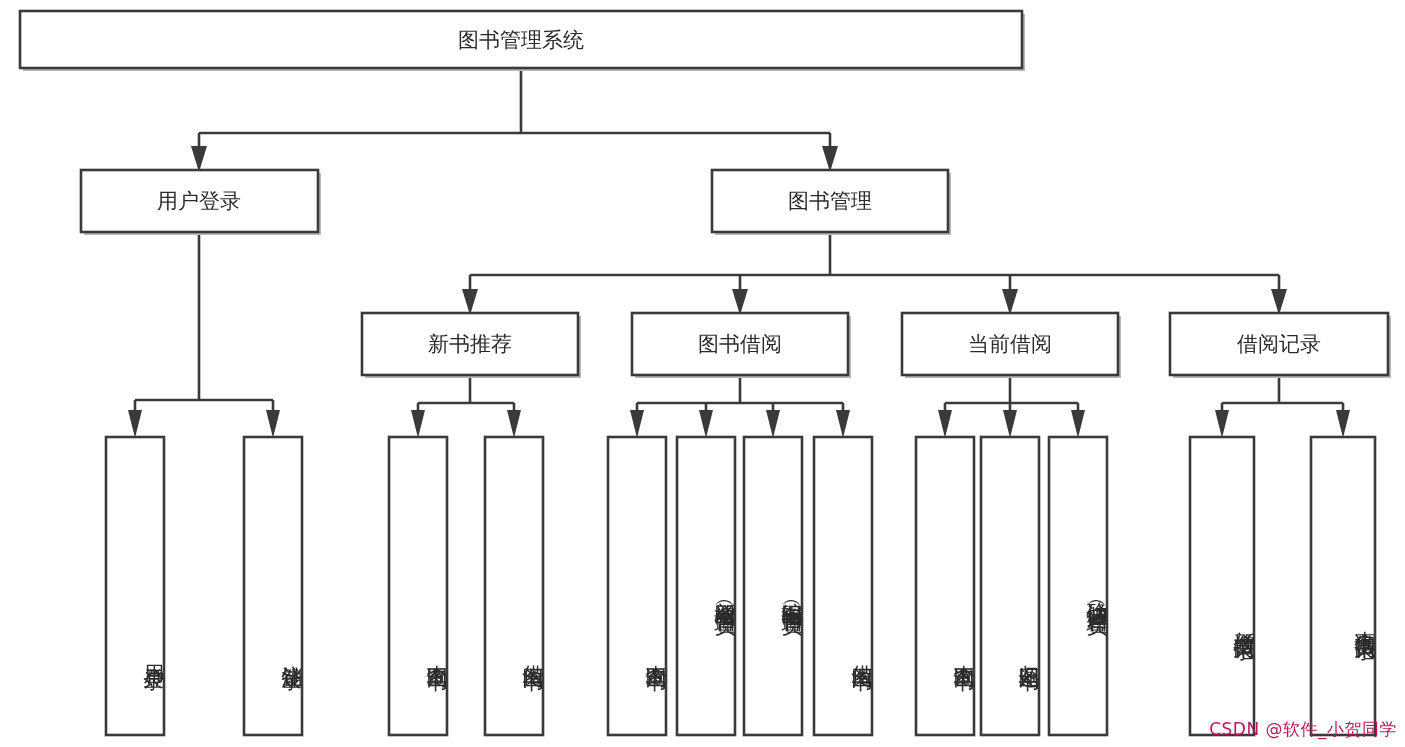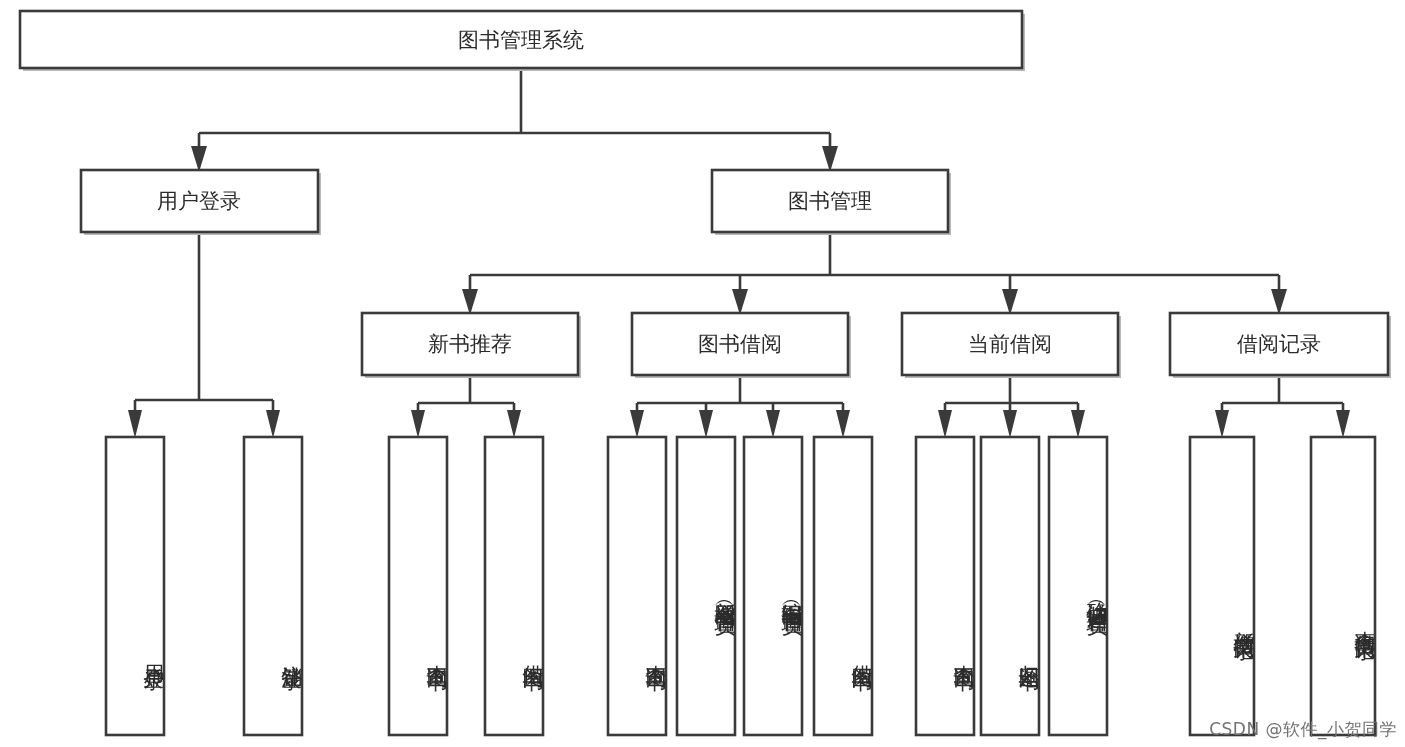--- a/index.html
+++ b/index.html
@@ -66,21 +66,21 @@
     justify-content: center;
     white-space: nowrap;
     pointer-events: none;
   }
   .watermark {
     position: absolute;
     right: 8px;
     bottom: 6px;
     font-family: "DejaVu Sans", "Liberation Sans", sans-serif;
     font-size: 17px;
-    color: #737373;
+    color: #be185d;
     white-space: nowrap;
     letter-spacing: 0.5px;
   }
 </style>
 </head>
 <body>
 
 <div id="diagram-root">
 
   <svg class="diagram" viewBox="0 0 1405 747">

